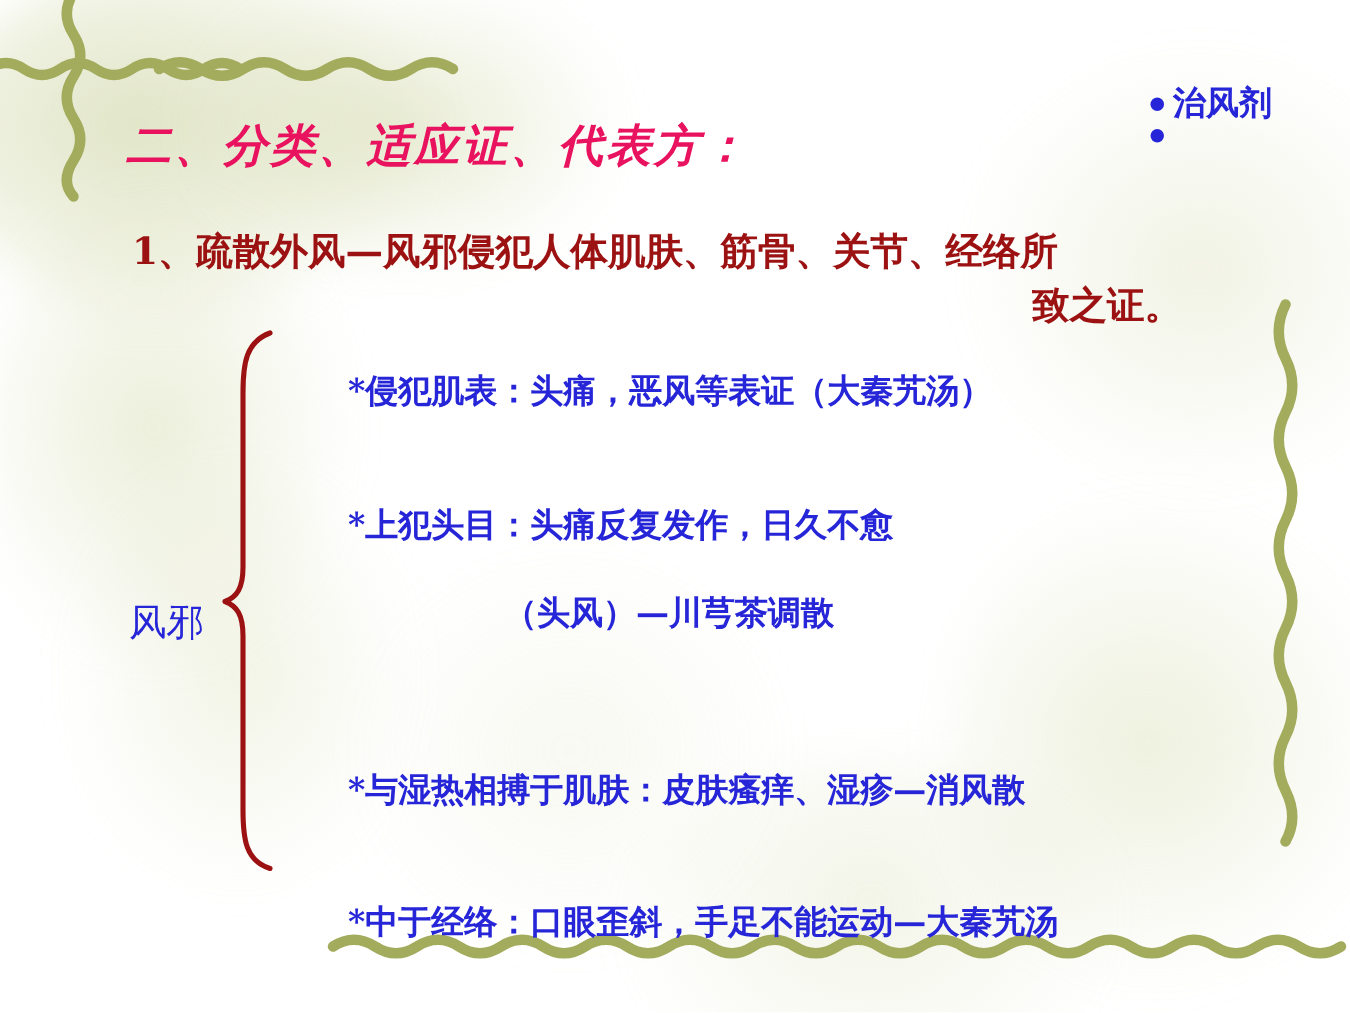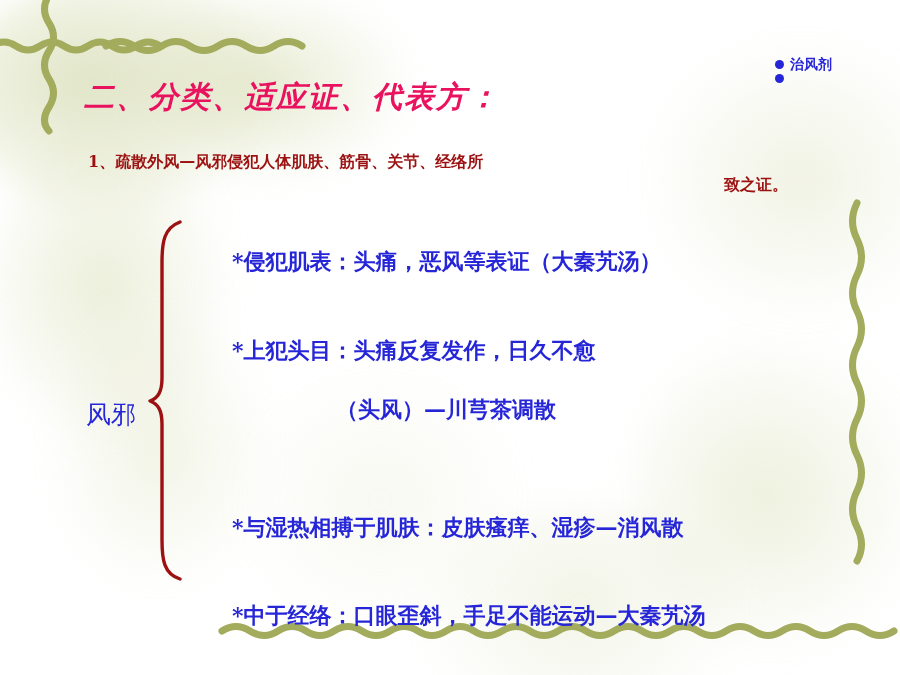--- a/index.html
+++ b/index.html
@@ -58,42 +58,42 @@
     letter-spacing: 2px;
     white-space: nowrap;
     font-family: "DejaVu Serif", "Liberation Serif", serif;
     font-style: italic;
     text-align: center;
   }
 
   
   #corner-note {
     position: absolute;
-    right: 68px;
+    right: 52px;
     top: 54px;
     color: #2626d8;
-    font-size: 14px;
+    font-size: 22px;
     font-weight: bold;
     line-height: 1.45;
     font-family: "DejaVu Sans", "Liberation Sans", sans-serif;
   }
   #corner-note .bullet-row { display: flex; align-items: center; gap: 6px; white-space: nowrap; }
   #corner-note .dot {
     width: 9px; height: 9px; border-radius: 50%;
     background: #2626d8; display: inline-block; flex: none;
   }
 
   
   #lead {
     position: absolute;
     left: 88px;
     top: 150px;
     width: 790px;
     color: #9c1111;
-    font-size: 16px;
+    font-size: 25px;
     font-weight: bold;
     line-height: 1.45;
     text-indent: 0;
     font-family: "DejaVu Serif", "Liberation Serif", serif;
   }
   #lead .l2 { display: block; text-align: right; width: 700px; }
 
   
   #brace-label {
     position: absolute;

